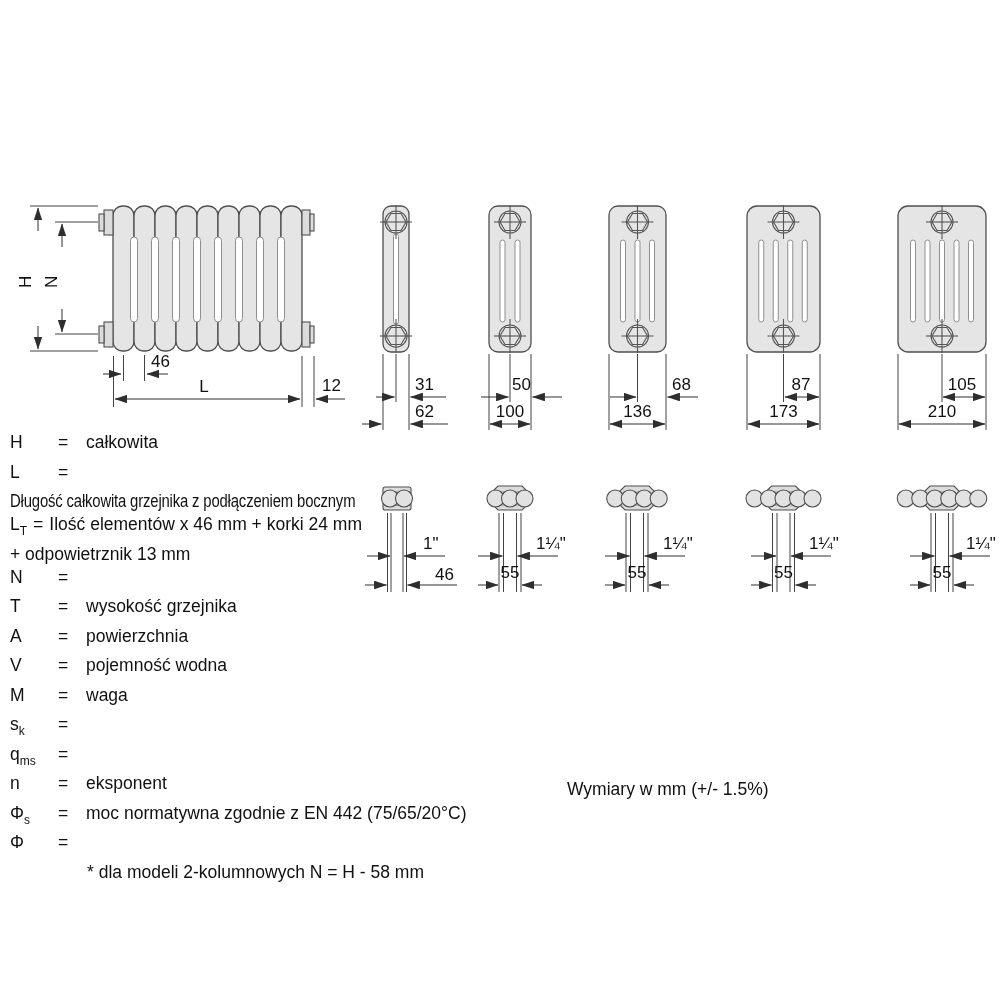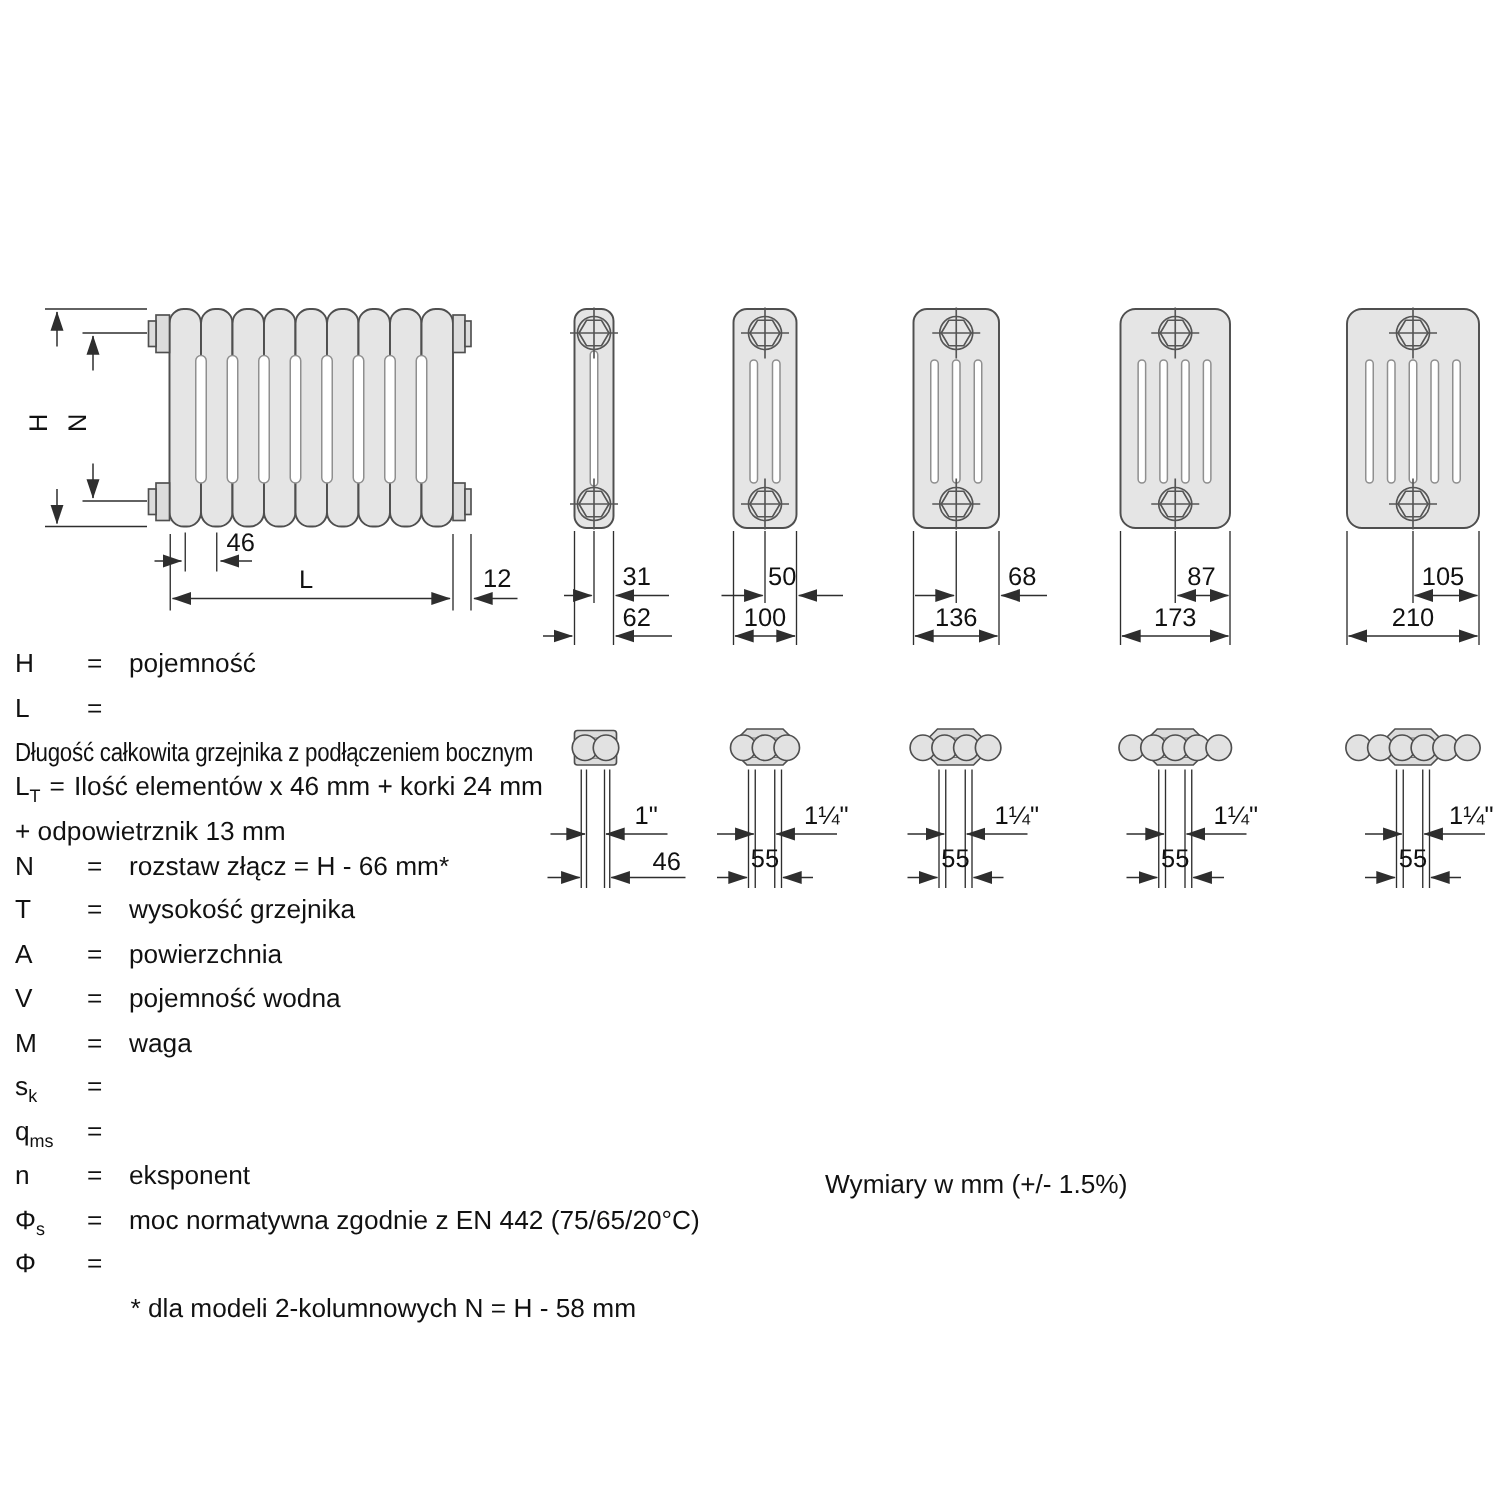--- a/index.html
+++ b/index.html
@@ -19,21 +19,21 @@
   .legend{position:absolute;left:10px;top:431px;width:420px;font-size:17.5px;line-height:23px;}
   .lrow{display:flex;align-items:baseline;white-space:nowrap;}
   .sym{display:inline-block;width:48px;flex:0 0 48px;}
   .eq{display:inline-block;width:28px;flex:0 0 28px;}
   sub{font-size:12px;}
   .full{display:inline-block;}
   .condensed{transform:scaleX(0.85);transform-origin:0 50%;letter-spacing:-0.2px;}
   .sym-i{margin-right:6px;}
   .eq-i{margin-right:6px;}
   .footnote{padding-left:77px;}
-  .note{position:absolute;left:550px;top:779px;font-size:17.5px;}
+  .note{position:absolute;left:567px;top:779px;font-size:17.5px;}
 </style>
 </head>
 <body>
 
 <div class="page">
 
 <svg width="1000" height="1000" viewBox="0 0 1000 1000">
   <defs>
     <marker id="ah" viewBox="0 0 12 8" refX="11.5" refY="4" markerWidth="13" markerHeight="8.7" orient="auto-start-reverse" markerUnits="userSpaceOnUse">
       <path d="M0,0 L12,4 L0,8 Z" fill="#2e2e2e"></path>
@@ -298,41 +298,40 @@
     <line class="d" x1="910" y1="585" x2="930" y2="585" marker-end="url(#ah)"></line>
     <line class="d" x1="974" y1="585" x2="954" y2="585" marker-end="url(#ah)"></line>
     <text x="942" y="578" text-anchor="middle">55</text>
   </g>
 </svg>
 
 <div class="legend">
   <div class="lrow">
     <span class="sym"><span>H</span><sub></sub></span>
     <span class="eq">=</span>
-    <span class="txt">pojemność</span>
+    <span class="txt">całkowita</span>
   </div>
   <div class="lrow">
     <span class="sym"><span>L</span><sub></sub></span>
     <span class="eq">=</span>
   </div>
   <div class="lrow">
     <span class="full condensed">Długość całkowita grzejnika z podłączeniem bocznym</span>
   </div>
   <div class="lrow">
     <span class="sym-i"><span>L</span><sub>T</sub></span>
     <span class="eq-i">=</span>
     <span class="txt-i">Ilość elementów x 46 mm + korki 24 mm</span>
   </div>
   <div class="lrow">
     <span class="full">+ odpowietrznik 13 mm</span>
   </div>
   <div class="lrow">
     <span class="sym"><span>N</span><sub></sub></span>
     <span class="eq">=</span>
-    <span class="txt">rozstaw złącz = H - 66 mm*</span>
   </div>
   <div class="lrow">
     <span class="sym"><span>T</span><sub></sub></span>
     <span class="eq">=</span>
     <span class="txt">wysokość grzejnika</span>
   </div>
   <div class="lrow">
     <span class="sym"><span>A</span><sub></sub></span>
     <span class="eq">=</span>
     <span class="txt">powierzchnia</span>

